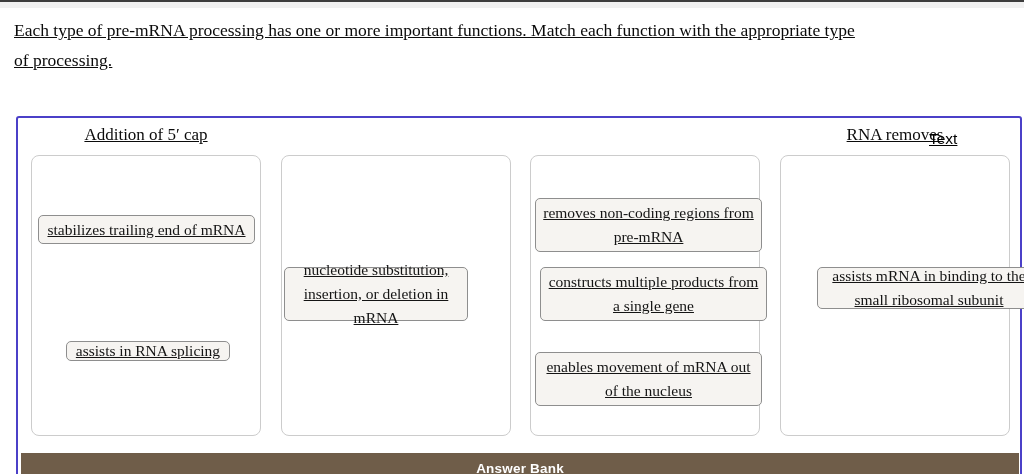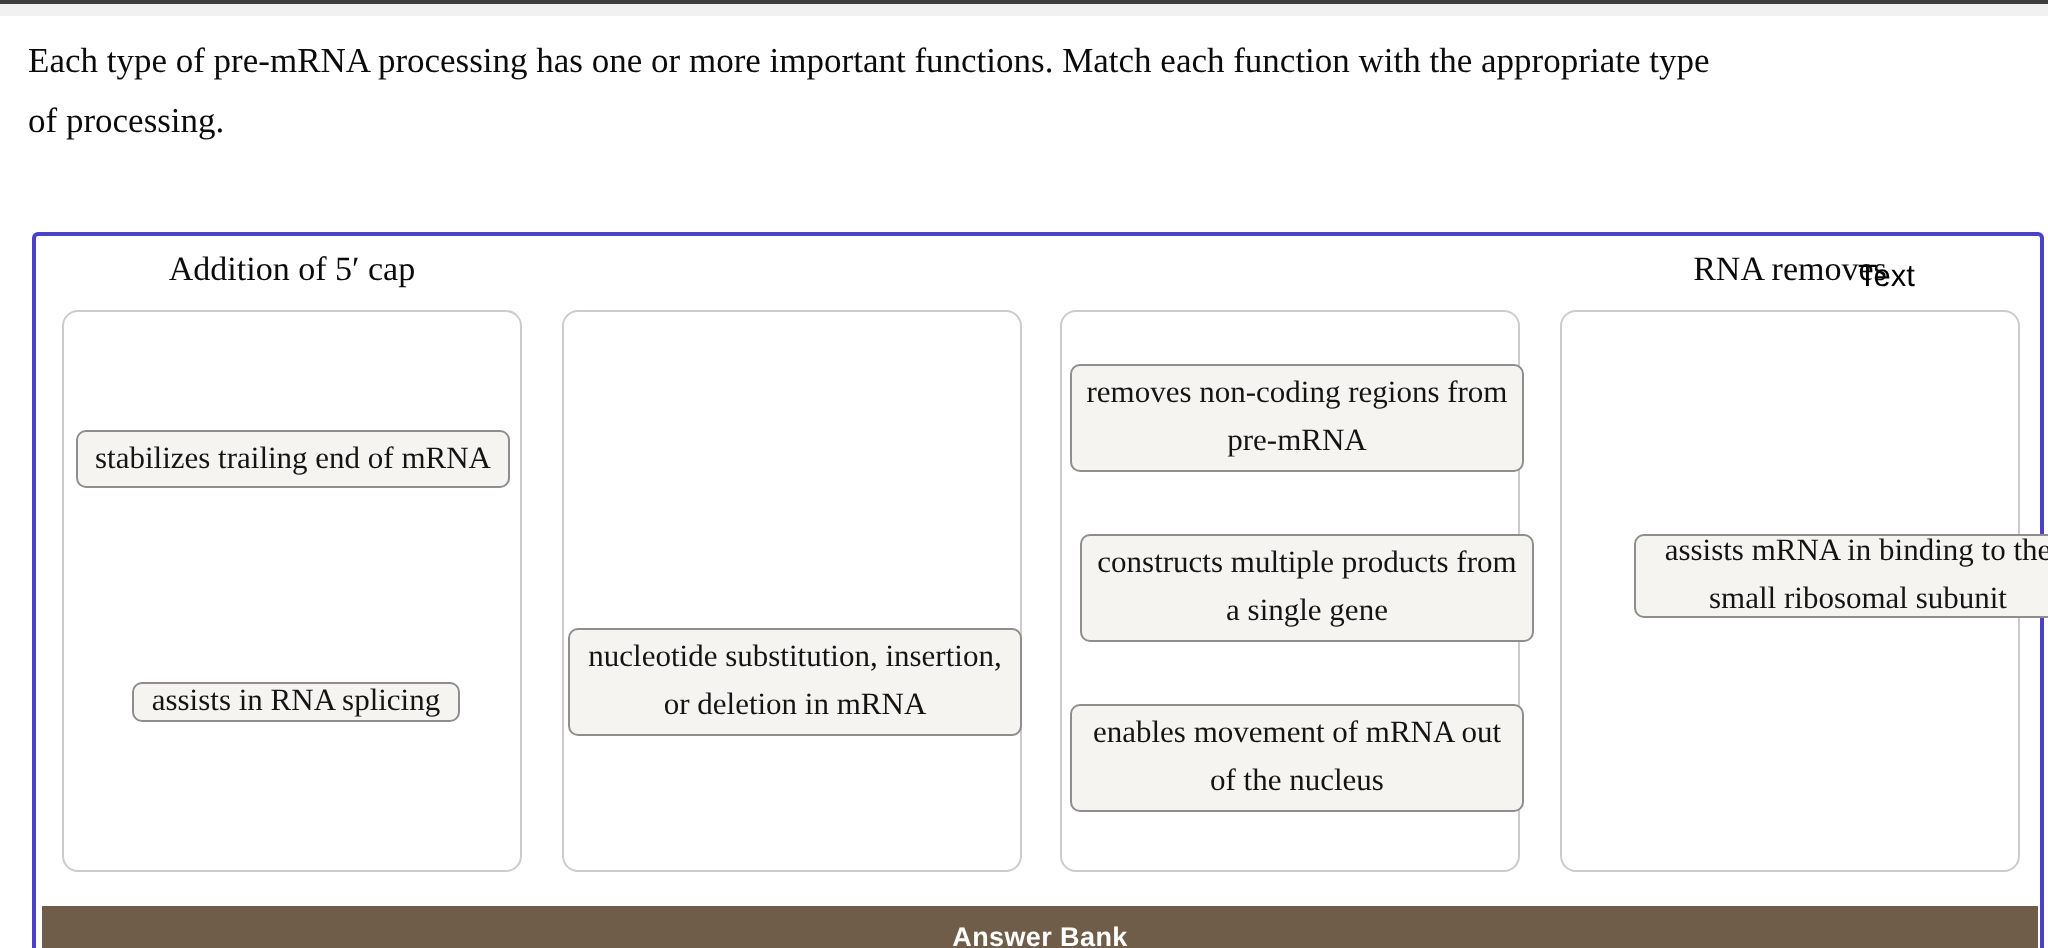--- a/index.html
+++ b/index.html
@@ -1,15 +1,15 @@
 <!DOCTYPE html>
 <html><head>
 <meta charset="utf-8">
 <style>
-  * { margin: 0; padding: 0; box-sizing: border-box; }
+  * { margin: 0; padding: 0; box-sizing: border-box; text-decoration: underline; }
   html, body { width: 1024px; height: 474px; overflow: hidden; background: #ffffff; position: relative; }
   body { font-family: "Liberation Serif", serif; color: #0b0b0b; }
 
   .top-strip {
     position: absolute; left: 0; top: 0; width: 1024px; height: 8px;
     background: #f1f1f1; border-top: 2px solid #3d3d3d;
   }
 
   .instructions { position: absolute; left: 14px; top: 15px; width: 990px; font-size: 17.5px; line-height: 30px; }
   .instructions div { white-space: nowrap; }
@@ -31,22 +31,22 @@
 
   .chip {
     position: absolute;
     background: #f6f4f1; border: 1px solid #8e8e8e; border-radius: 5px;
     display: flex; align-items: center; justify-content: center;
     text-align: center; font-size: 15.5px; line-height: 24px; color: #141414;
     padding: 2px 6px; cursor: grab;
   }
   .z1chip1 { left: 6px;  top: 59px;  width: 217px; height: 29px; }
   .z1chip2 { left: 34px; top: 185px; width: 164px; height: 20px; }
-  .z2chip1 { left: 2px;  top: 111px; width: 227px; height: 54px; margin-top: 47px; }
-  .z3chip1 { left: 4px;  top: 26px;  width: 227px; height: 54px; }
+  .z2chip1 { left: 2px;  top: 111px; width: 184px; height: 54px; }
+  .z3chip1 { left: 4px;  top: 42px;  width: 227px; height: 54px; }
   .z3chip2 { left: 9px;  top: 111px; width: 227px; height: 54px; }
   .z3chip3 { left: 4px;  top: 196px; width: 227px; height: 54px; }
   .z4chip1 { left: 20px;  top: 111px; width: 224px; height: 42px; margin-left: 16px; }
 
   .text-overlay {
     position: absolute; left: 929px; top: 129px;
     font-family: "Liberation Sans", sans-serif; font-size: 15.5px; line-height: 19px;
     color: #000000; cursor: pointer;
   }
 

